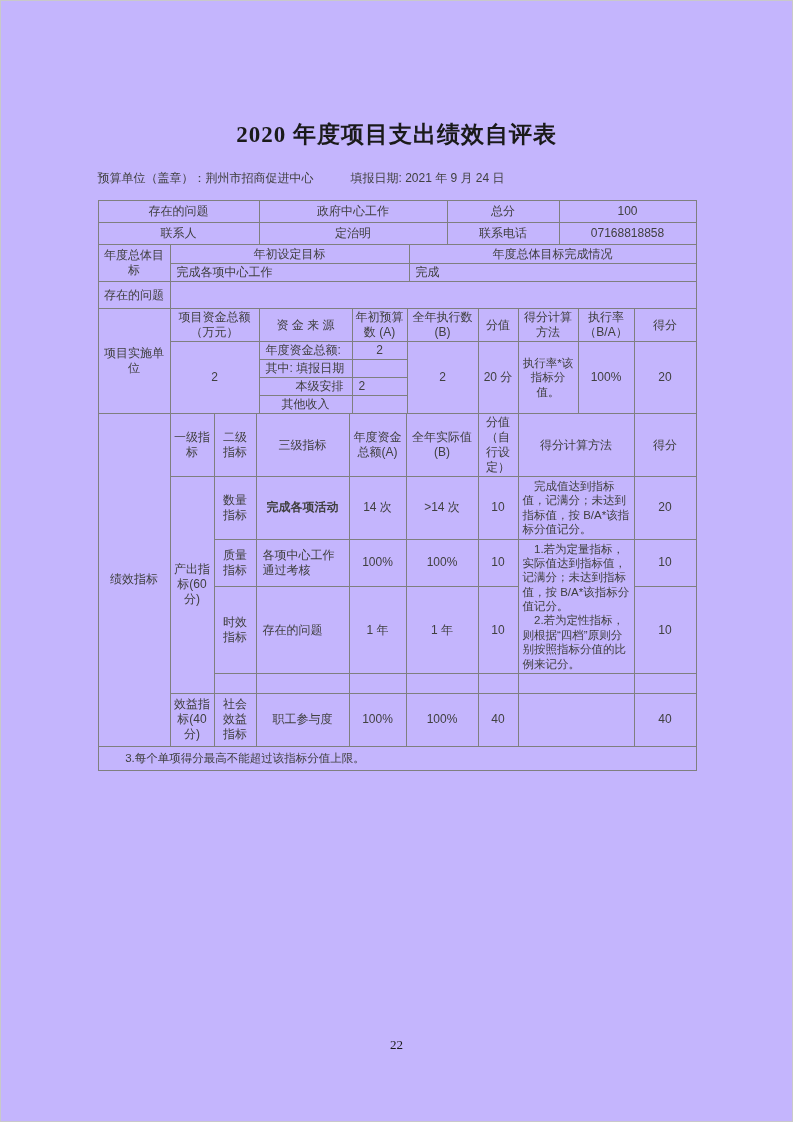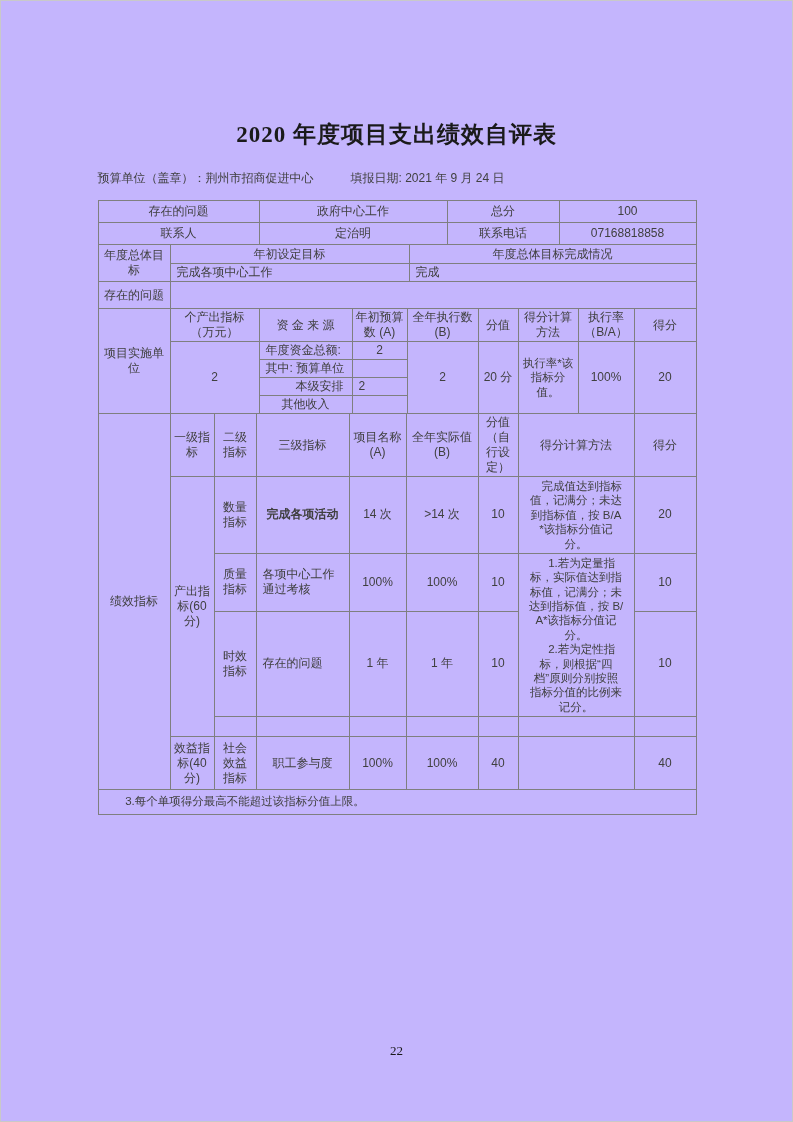--- a/index.html
+++ b/index.html
@@ -20,31 +20,31 @@
   table.tbl + table.tbl{margin-top:-1px;}
   .tbl td{
     border:1px solid #7f7f7f;font-size:12px;line-height:1.25;color:#404040;
     text-align:center;vertical-align:middle;padding:1px 3px;box-sizing:border-box;
     overflow:hidden;word-break:break-all;
   }
   .tbl td.l{text-align:left;padding-left:6px;}
   .tbl td.r{text-align:right;padding-right:8px;}
   .tbl td.bold{font-weight:bold;}
   .tbl td.small{font-size:11.5px;}
-  .tbl td.method{font-size:11.5px;text-align:center;padding:2px 10px;}
+  .tbl td.method{font-size:11.5px;text-align:left;padding:2px 4px;}
   .tbl td.method .p{text-indent:1em;}
   tr.h22>td{height:22px;} tr.h19>td{height:19px;} tr.h18>td{height:18px;}
   tr.h27>td{height:27px;} tr.h30>td{height:30px;} tr.h50>td{height:50px;}
   tr.h54>td{height:54px;} tr.h42>td{height:42px;} tr.h76>td{height:76px;}
   tr.h20>td{height:20px;} tr.h53>td{height:53px;}
   .tbl td.note{font-size:11.5px;text-align:left;padding:4px 8px 4px 6px;line-height:1.35;}
   .tbl td.note .p{text-indent:1.8em;}
   .page-number{
     position:absolute;left:0;top:1036px;width:100%;text-align:center;
-    font-family:"Liberation Serif","DejaVu Serif",serif;font-size:13px;color:#1a1a1a;margin-top:6px;
+    font-family:"Liberation Serif","DejaVu Serif",serif;font-size:13px;color:#1a1a1a;
   }
 </style>
 </head>
 <body>
 
 <div class="page">
 
   <h1 class="doc-title">2020 年度项目支出绩效自评表</h1>
 
   <div class="meta-line">
@@ -117,41 +117,41 @@
           <col style="width:55px">
         <col style="width:71px">
           <col style="width:40px">
           <col style="width:60px">
           <col style="width:56px">
           <col style="width:62px">
       </colgroup>
       <tbody>
           <tr class="h30">
         <td rowspan="5">项目实施单位</td>
-        <td>个产出指标（万元）</td>
+        <td>项目资金总额（万元）</td>
         <td>资 金 来 源</td>
         <td>年初预算数 (A)</td>
         <td>全年执行数 (B)</td>
         <td>分值</td>
         <td>得分计算方法</td>
         <td>执行率（B/A）</td>
         <td>得分</td>
       </tr>
       <tr class="h18">
         <td rowspan="4">2</td>
         <td class="l">年度资金总额:</td>
         <td>2</td>
         <td rowspan="4">2</td>
         <td rowspan="4">20 分</td>
         <td rowspan="4" class="small">执行率*该指标分值。</td>
         <td rowspan="4">100%</td>
         <td rowspan="4">20</td>
       </tr>
       <tr class="h18">
-        <td class="l">其中: 预算单位</td>
+        <td class="l">其中: 填报日期</td>
         <td></td>
       </tr>
       <tr class="h18">
         <td class="r">本级安排</td>
         <td class="l">2</td>
       </tr>
       <tr class="h18">
         <td>其他收入</td>
         <td></td>
       </tr>
@@ -169,21 +169,21 @@
           <col style="width:40px">
           <col style="width:116px">
           <col style="width:62px">
       </colgroup>
       <tbody>
           <tr class="h50">
         <td rowspan="6">绩效指标</td>
         <td>一级指标</td>
         <td>二级指标</td>
         <td>三级指标</td>
-        <td>项目名称(A)</td>
+        <td>年度资金总额(A)</td>
         <td>全年实际值(B)</td>
         <td>分值（自行设定）</td>
         <td>得分计算方法</td>
         <td>得分</td>
       </tr>
       <tr class="h54">
         <td rowspan="4">产出指标(60 分)</td>
         <td>数量指标</td>
         <td class="bold">完成各项活动</td>
         <td>14 次</td>

